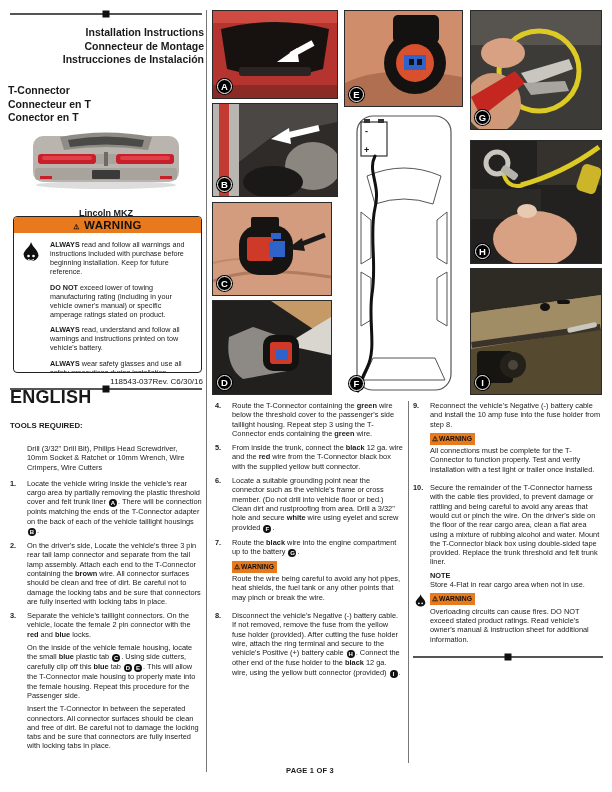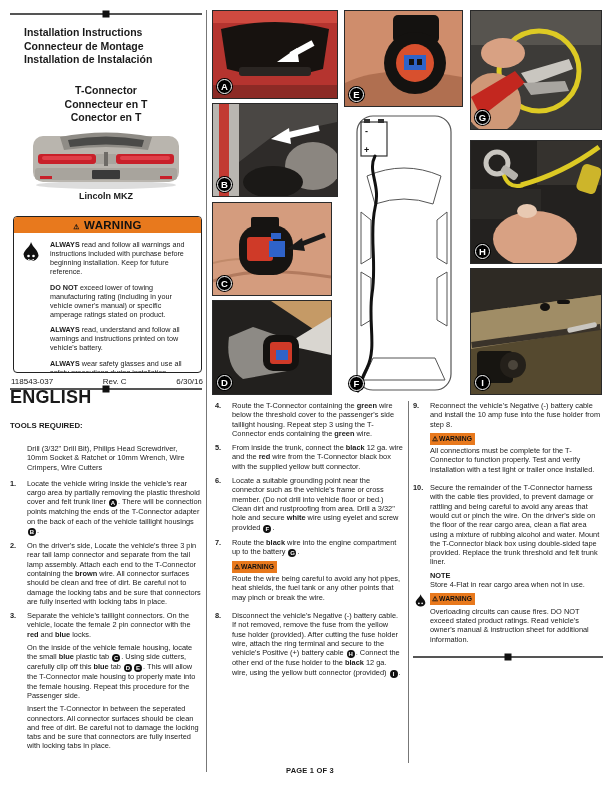--- a/index.html
+++ b/index.html
@@ -4,37 +4,37 @@
 <style>
   *{margin:0;padding:0;box-sizing:border-box}
   html,body{background:#e8e8e8}
   #page{position:relative;width:612px;height:792px;background:#fff;margin:0 auto;
         font-family:"Liberation Sans",sans-serif;color:#1a1a1a;overflow:hidden}
   .vline{position:absolute;width:1px;background:#777}
   .hmark{position:absolute;height:2px;background:#555}
   .hmark .sq{position:absolute;left:50%;top:50%;transform:translate(-50%,-50%);width:7px;height:7px;background:#111}
 
   
-  #titleblock{position:absolute;left:24px;top:26px;width:196px;text-align:left}
+  #titleblock{position:absolute;left:8px;top:26px;width:196px;text-align:right}
   .title-line{font-size:10.5px;font-weight:bold;line-height:13.5px}
-  #productblock{position:absolute;left:8px;top:84px;width:196px;text-align:center}
+  #productblock{position:absolute;left:8px;top:84px;width:196px;text-align:left}
   #car-fig{position:absolute;left:8px;top:128px;width:196px;text-align:center}
   #car-fig svg{display:block;margin:0 auto}
-  #car-caption{font-size:9px;font-weight:bold;margin-top:1px}
+  #car-caption{font-size:9px;font-weight:bold;margin-top:18px}
 
   #warnbox{position:absolute;left:13px;top:216px;width:189px;height:157px;
            border:1.5px solid #222;border-radius:4px;overflow:hidden;background:#fff}
   #warnbox-header{background:#E8791D;text-align:center;font-weight:bold;font-size:11.5px;
                   padding:2px 0;color:#111;letter-spacing:.3px}
   #warnbox-body{position:relative;padding:7px 6px 2px 36px;font-size:7.2px;line-height:9px}
   #warnbox-body p{margin-bottom:6.5px}
   #warnbox-flame{position:absolute;left:7px;top:9px}
 
   #meta-row{position:absolute;left:11px;top:377px;width:192px;display:flex;
-            justify-content:space-between;font-size:8px}
+            justify-content:flex-end;font-size:8px}
 
   
   .panel{position:absolute;border:1px solid #2a2a2a;overflow:hidden;background:#888}
   .panel svg{display:block}
   #panel-F{border:none;background:#fff}
   .pbadge{position:absolute;left:4px;bottom:4px;width:15px;height:15px;border-radius:50%;
           background:#000;border:1.5px solid #fff;box-shadow:0 0 0 1px #000;
           color:#fff;font-size:9.5px;font-weight:bold;text-align:center;line-height:13px}
 
   
@@ -79,21 +79,21 @@
   <div class="hmark" style="left:10px;top:388px;width:192px">
       <span class="sq"></span>
     </div>
 
   <div class="vline" style="left:206px;top:10px;height:762px"></div>
   <div class="vline" style="left:408px;top:401px;height:362px"></div>
 
   <div id="titleblock">
     <div class="title-line">Installation Instructions</div>
     <div class="title-line">Connecteur de Montage</div>
-    <div class="title-line">Installation de Instalación</div>
+    <div class="title-line">Instrucciones de Instalación</div>
   </div>
   <div id="productblock">
     <div class="title-line">T-Connector</div>
     <div class="title-line">Connecteur en T</div>
     <div class="title-line">Conector en T</div>
   </div>
 
   <div id="car-fig">
     <svg width="152" height="62" viewBox="0 0 152 62">
       <ellipse cx="76" cy="57" rx="70" ry="4" fill="#ddd"></ellipse>

